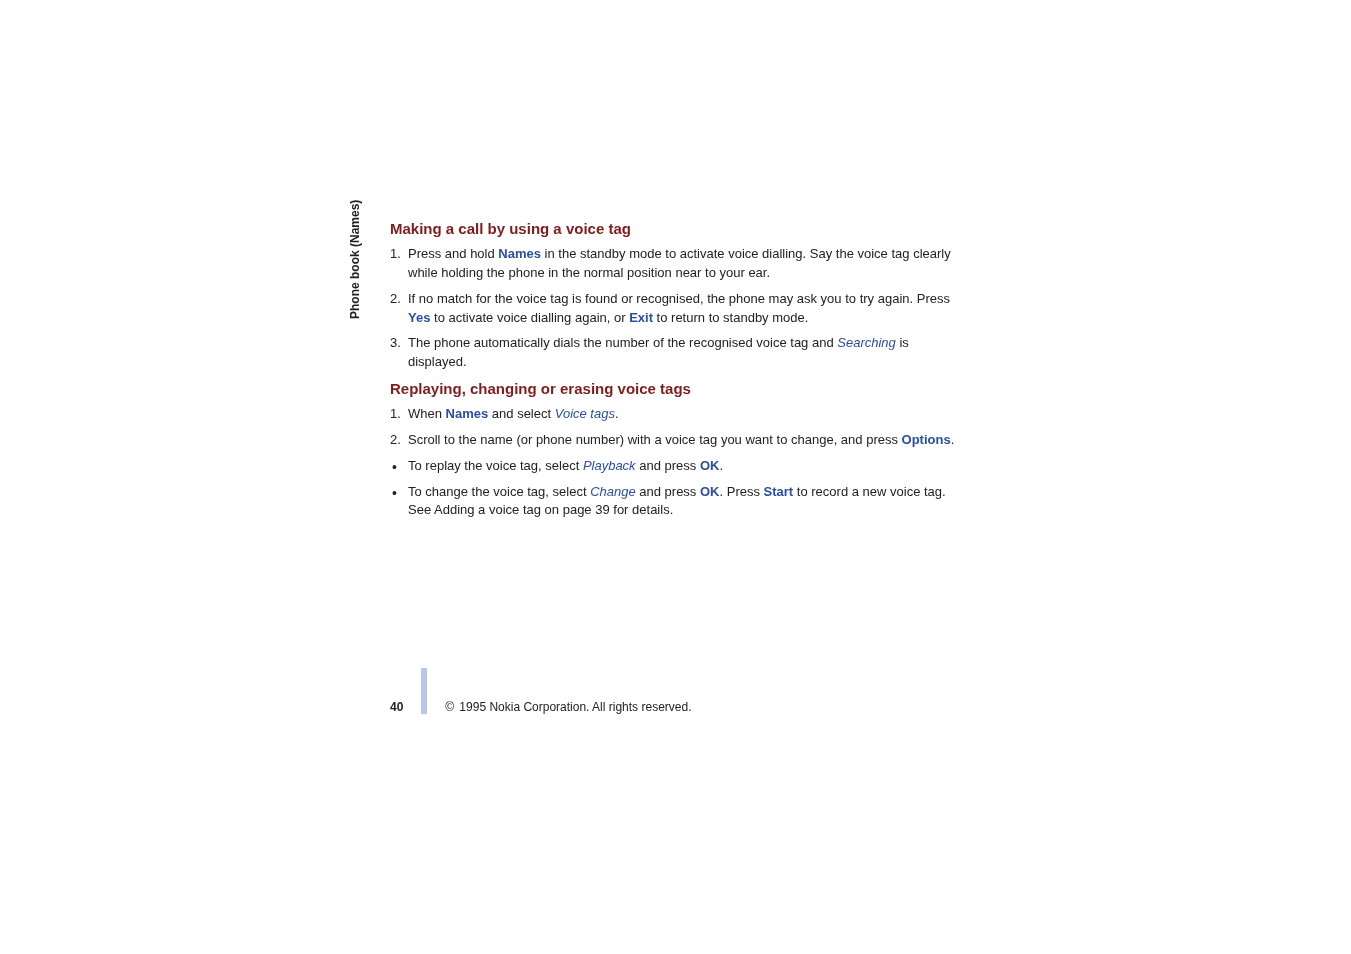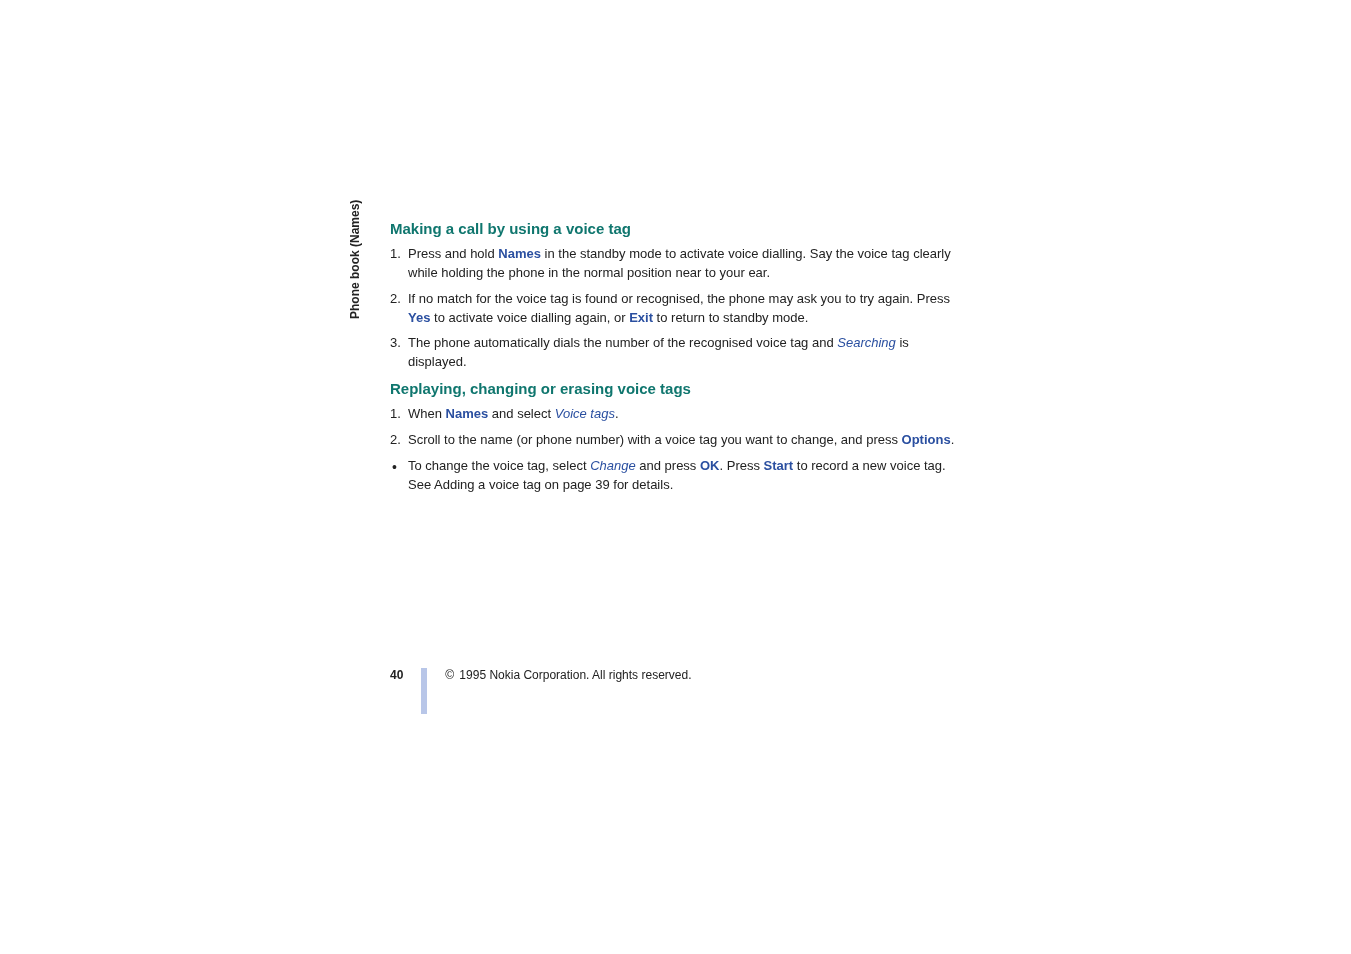--- a/index.html
+++ b/index.html
@@ -26,21 +26,21 @@
     transform-origin: left top;
     font-weight: bold;
     font-size: 12px;
     white-space: nowrap;
     translate: 0 94px;
   }
   .content {
     margin-left: 40px;
   }
   .section-heading {
-    color: #0f766e;
+    color: #7f1d1d;
     font-weight: bold;
     font-size: 15px;
     margin-bottom: 8px;
   }
   .section2 { margin-top: 8px; }
   ol {
     list-style: none;
     counter-reset: item;
     margin-left: 0;
   }
@@ -80,21 +80,21 @@
     top: 0;
     font-size: 14px;
   }
   .kw { color: #2a4fa0; font-weight: bold; text-align: center; }
   .ital { color: #2a4fa0; font-style: italic; }
   .footer {
     position: absolute;
     left: 390px;
     top: 668px;
     display: flex;
-    align-items: flex-start;
+    align-items: flex-end;
     gap: 18px;
     font-size: 12px;
   }
   .pagenum { font-weight: bold; }
   .bar {
     width: 6px;
     height: 46px;
     background: #b8c6e8;
   }
   .copyright {
@@ -133,20 +133,23 @@
     <ol>
       <li>
         <span>When </span><span class="kw">Names</span><span> and select </span><span class="ital">Voice tags</span><span>.</span>
       </li>
       <li>
         <span>Scroll to the name (or phone number) with a voice tag you want to change, and press </span><span class="kw">Options</span><span>.</span>
       </li>
     </ol>
     <ul>
       <li>
+        <span>To replay the voice tag, select </span><span class="ital">Playback</span><span> and press </span><span class="kw">OK</span><span>.</span>
+      </li>
+      <li>
         <span>To change the voice tag, select </span><span class="ital">Change</span><span> and press </span><span class="kw">OK</span><span>. Press </span><span class="kw">Start</span><span> to record a new voice tag. See Adding a voice tag on page 39 for details.</span>
       </li>
     </ul>
   </div>
 </div>
 
 <div class="footer">
   <span class="pagenum">40</span>
   <div class="bar"></div>
   <span class="copyright"> 1995 Nokia Corporation. All rights reserved.</span>

